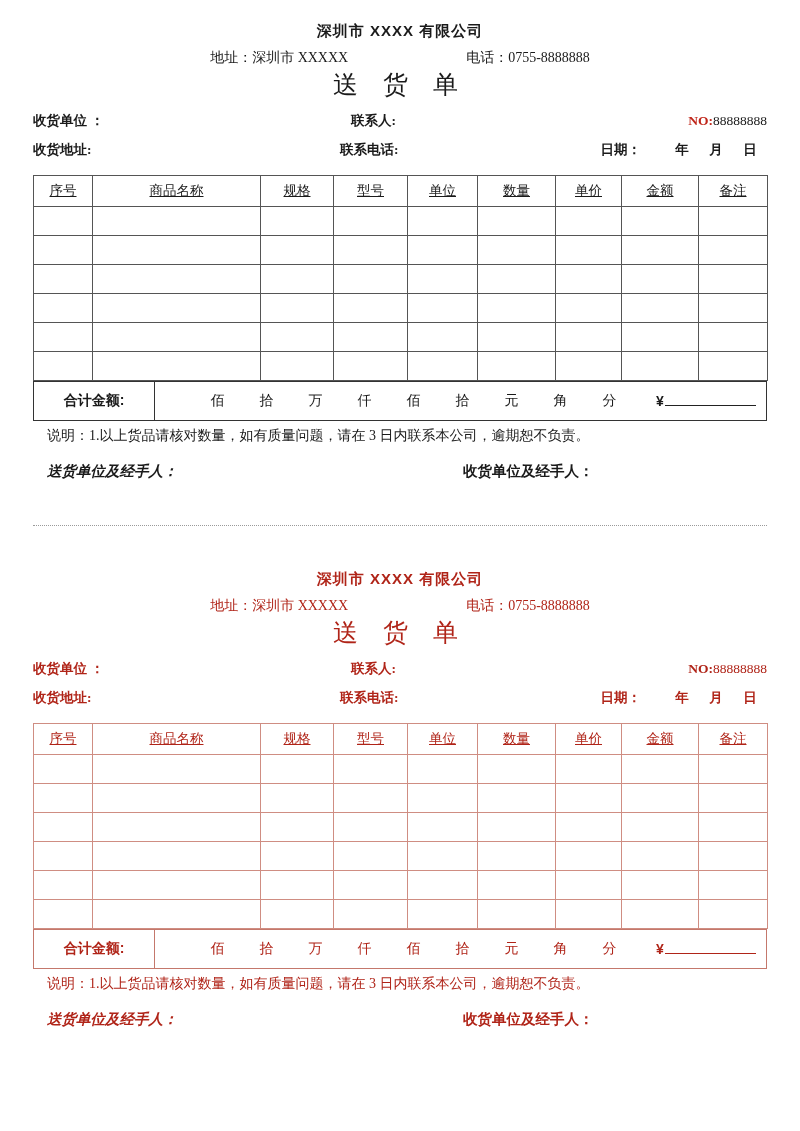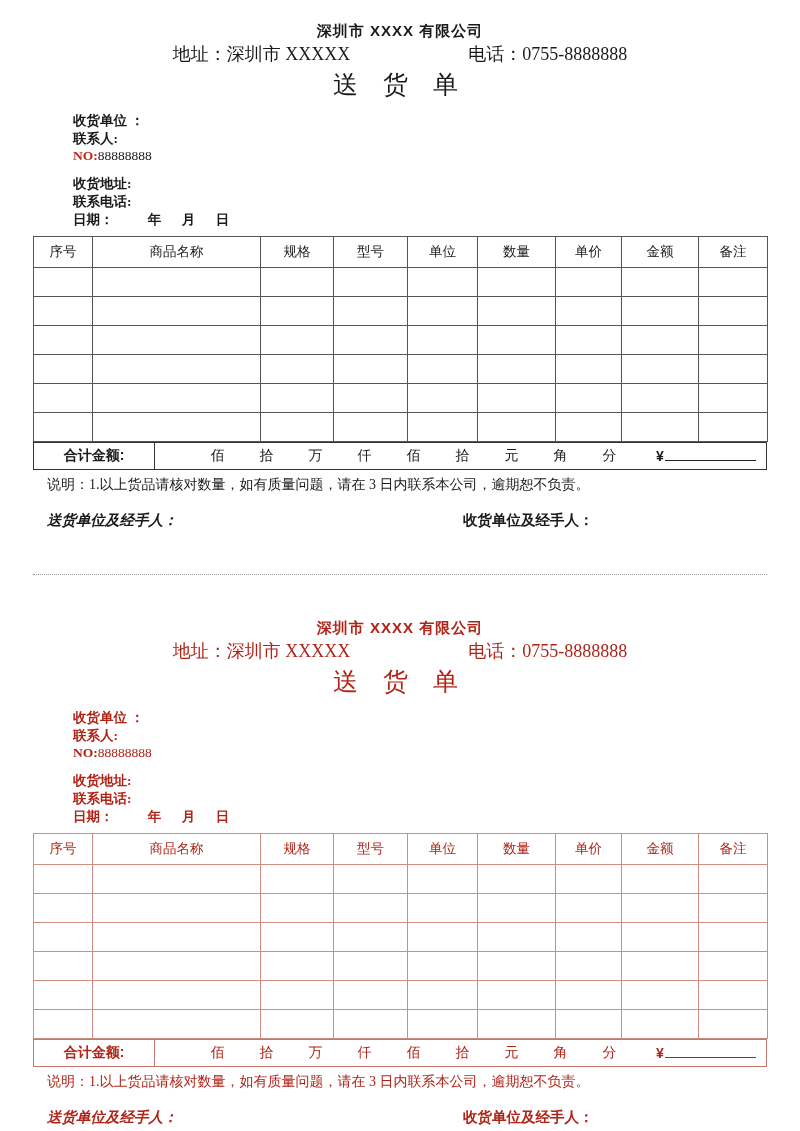--- a/index.html
+++ b/index.html
@@ -36,22 +36,23 @@
     font-family: "Liberation Sans", "DejaVu Sans", sans-serif;
     font-weight: bold;
     font-size: 15px;
     letter-spacing: 1px;
     line-height: 1.25;
   }
   .contact-line {
     display: flex;
     justify-content: center;
     gap: 118px;
-    font-size: 18px;
+    font-size: 14px;
     line-height: 1.5;
+    margin-top: 6px;
     white-space: nowrap;
     align-items: flex-end;
   }
   .doc-title {
     text-align: center;
     font-family: "Liberation Sans", "DejaVu Sans", sans-serif;
     font-weight: normal;
     font-size: 25px;
     letter-spacing: 9px;
     margin-top: 0;
@@ -59,39 +60,39 @@
   }
 
   
   .info-row {
     display: flex;
     align-items: baseline;
     font-size: 13.5px;
     font-weight: bold;
     margin-top: 11px;
     white-space: nowrap;
-    flex-direction: column;
   }
   .info-c1 { width: 318px; }
-  .info-c2 { width: 270px; margin-left: 40px; }
+  .info-c2 { width: 270px; }
   .info-c3 { flex: 1; text-align: right; }
 
   .no-label { color: #c0261a; font-weight: bold; }
   .copy.red .no-label { color: #b02418; }
   .no-value { font-weight: normal; }
 
   .date-label { margin-right: 24px; }
   .date-unit { display: inline-block; width: 34px; text-align: center; font-weight: bold; }
 
   
   table.goods {
     width: 100%;
     border-collapse: collapse;
-    margin-top: 7px;
+    margin-top: 16px;
     table-layout: fixed;
+    text-decoration: underline;
   }
   table.goods th,
   table.goods td {
     border: 1px solid #555;
     height: 28px;
     text-align: center;
     font-size: 13.5px;
     font-weight: normal;
     padding: 0;
   }
@@ -115,21 +116,21 @@
   .col-note   { width: 69px; }
 
   
   .total-wrap {
     border-left: 1.6px solid #333;
     border-right: 1.6px solid #333;
     border-bottom: 1.6px solid #333;
     border-top: 1.6px solid #333;
     display: flex;
     align-items: center;
-    height: 28px;
+    height: 40px;
     box-sizing: border-box;
   }
   .copy.red .total-wrap { border-color: #c4786c; }
 
   .total-label {
     width: 121px;
     text-align: center;
     font-family: "Liberation Sans", "DejaVu Sans", sans-serif;
     font-weight: bold;
     font-size: 14px;

